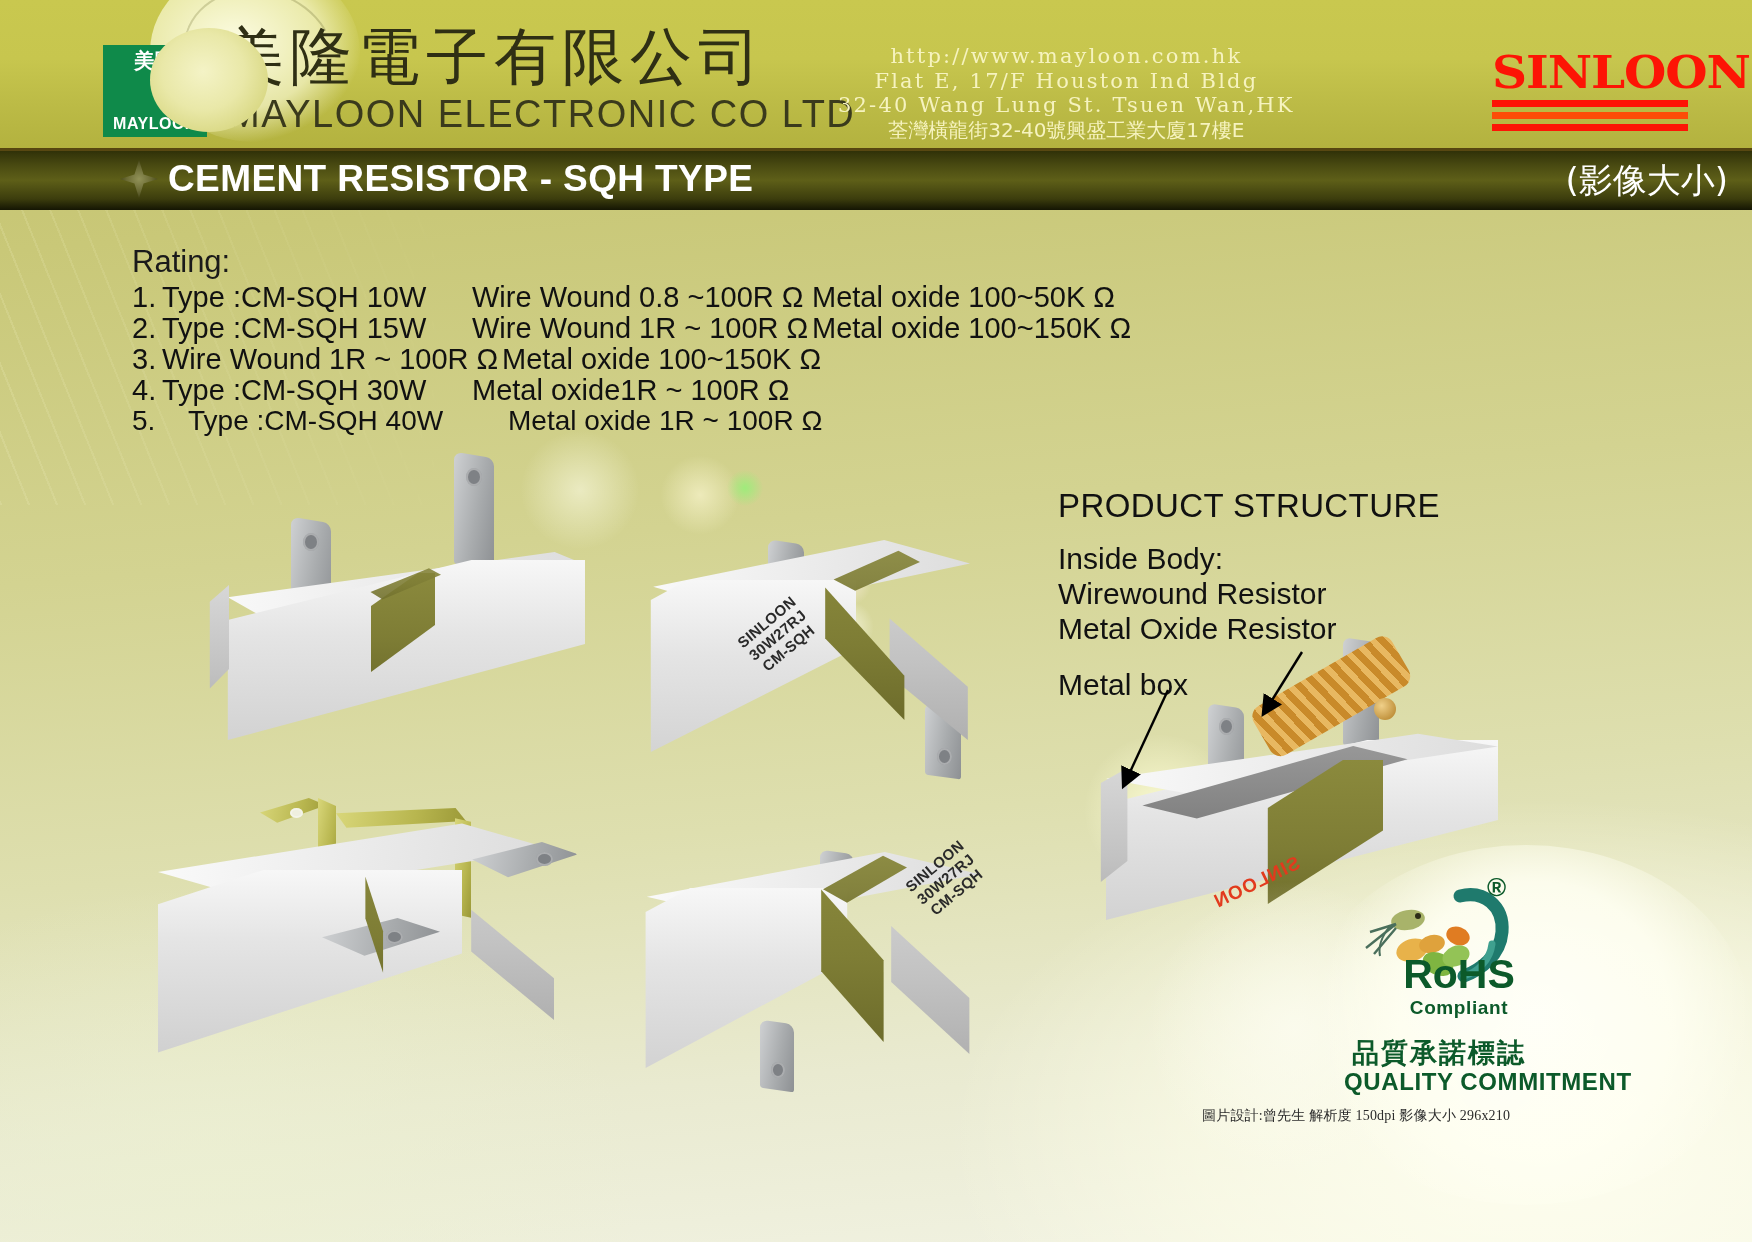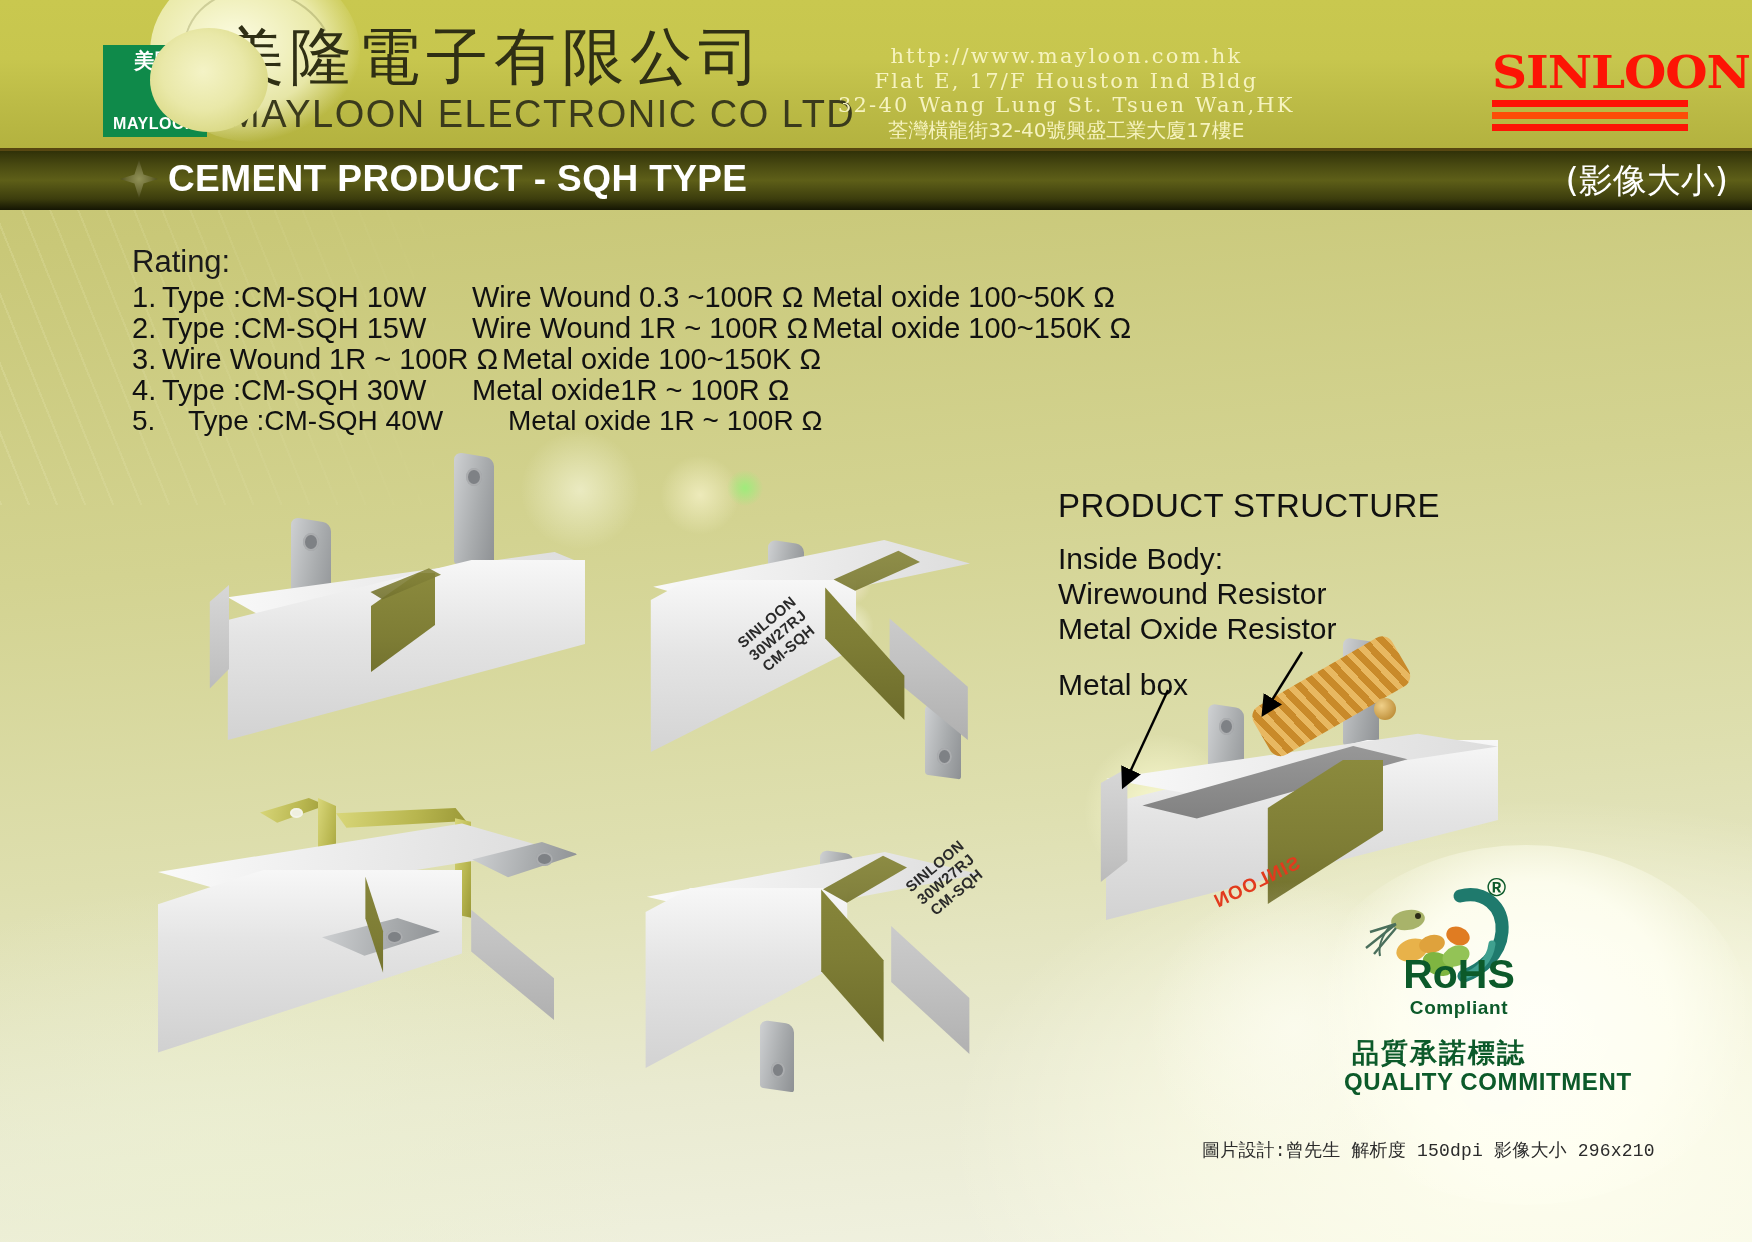--- a/index.html
+++ b/index.html
@@ -124,22 +124,22 @@
     background:radial-gradient(circle at 52% 48%, rgba(255,255,248,.97) 0%, rgba(255,255,242,.85) 45%, rgba(253,253,235,0) 72%);}
   #rohs-mark{position:absolute;left:1352px;top:880px;width:180px;height:110px;}
   #rohs-text{position:absolute;left:1364px;top:952px;width:190px;text-align:center;}
   #rohs-text .rohs-main{font-size:41px;font-weight:bold;color:#0c5a2a;letter-spacing:0px;line-height:44px;}
   #rohs-text .rohs-sub{font-size:19px;font-weight:bold;color:#0c5a2a;letter-spacing:.6px;margin-top:1px;}
   #rohs-reg{position:absolute;left:1487px;top:872px;font-size:26px;color:#0c5a2a;font-weight:bold;}
   #quality-cn{position:absolute;left:1352px;top:1035px;font-family:"DejaVu Sans","Liberation Sans",sans-serif;
     font-size:27px;font-weight:bold;color:#0c5a2a;letter-spacing:2px;white-space:nowrap;}
   #quality-en{position:absolute;left:1344px;top:1068px;font-size:24px;font-weight:bold;color:#0c5a2a;
     letter-spacing:.6px;white-space:nowrap;}
-  #credit{position:absolute;left:1202px;top:1138px;font-family:Liberation Mono, monospace;
-    font-size:18px;color:#2b2b2b;letter-spacing:.2px;white-space:nowrap;}
+  #credit{position:absolute;left:1202px;top:1107px;font-family:Liberation Serif, serif;
+    font-size:14px;color:#2b2b2b;letter-spacing:.2px;white-space:nowrap;}
 </style>
 </head>
 <body>
 
 <div id="page">
 
   <div id="rays"></div>
 
   <div id="header">
     <div id="header-swoosh"></div>
@@ -165,30 +165,30 @@
     <div id="sinloon-logo">
       <div class="word">SINLOON</div>
       <div class="bar b1"></div>
       <div class="bar b2"></div>
       <div class="bar b3"></div>
     </div>
   </div>
 
   <div id="titlebar">
     <div id="title-diamond"></div>
-    <div id="title-text">CEMENT PRODUCT - SQH TYPE</div>
+    <div id="title-text">CEMENT RESISTOR - SQH TYPE</div>
     <div id="title-cn">(影像大小)</div>
   </div>
 
   <div id="rating-label">Rating:</div>
   <div id="rating-list">
     <div class="rating-row">
       <span class="c-idx">1.</span>
       <span class="c-type">Type :CM-SQH 10W</span>
-      <span class="c-spec1">Wire Wound 0.3 ~100R Ω</span>
+      <span class="c-spec1">Wire Wound 0.8 ~100R Ω</span>
       <span class="c-spec2">Metal oxide 100~50K Ω</span>
     </div>
     <div class="rating-row">
       <span class="c-idx">2.</span>
       <span class="c-type">Type :CM-SQH 15W</span>
       <span class="c-spec1">Wire Wound 1R ~ 100R Ω</span>
       <span class="c-spec2">Metal oxide 100~150K Ω</span>
     </div>
     <div class="rating-row">
       <span class="c-idx">3.</span>

